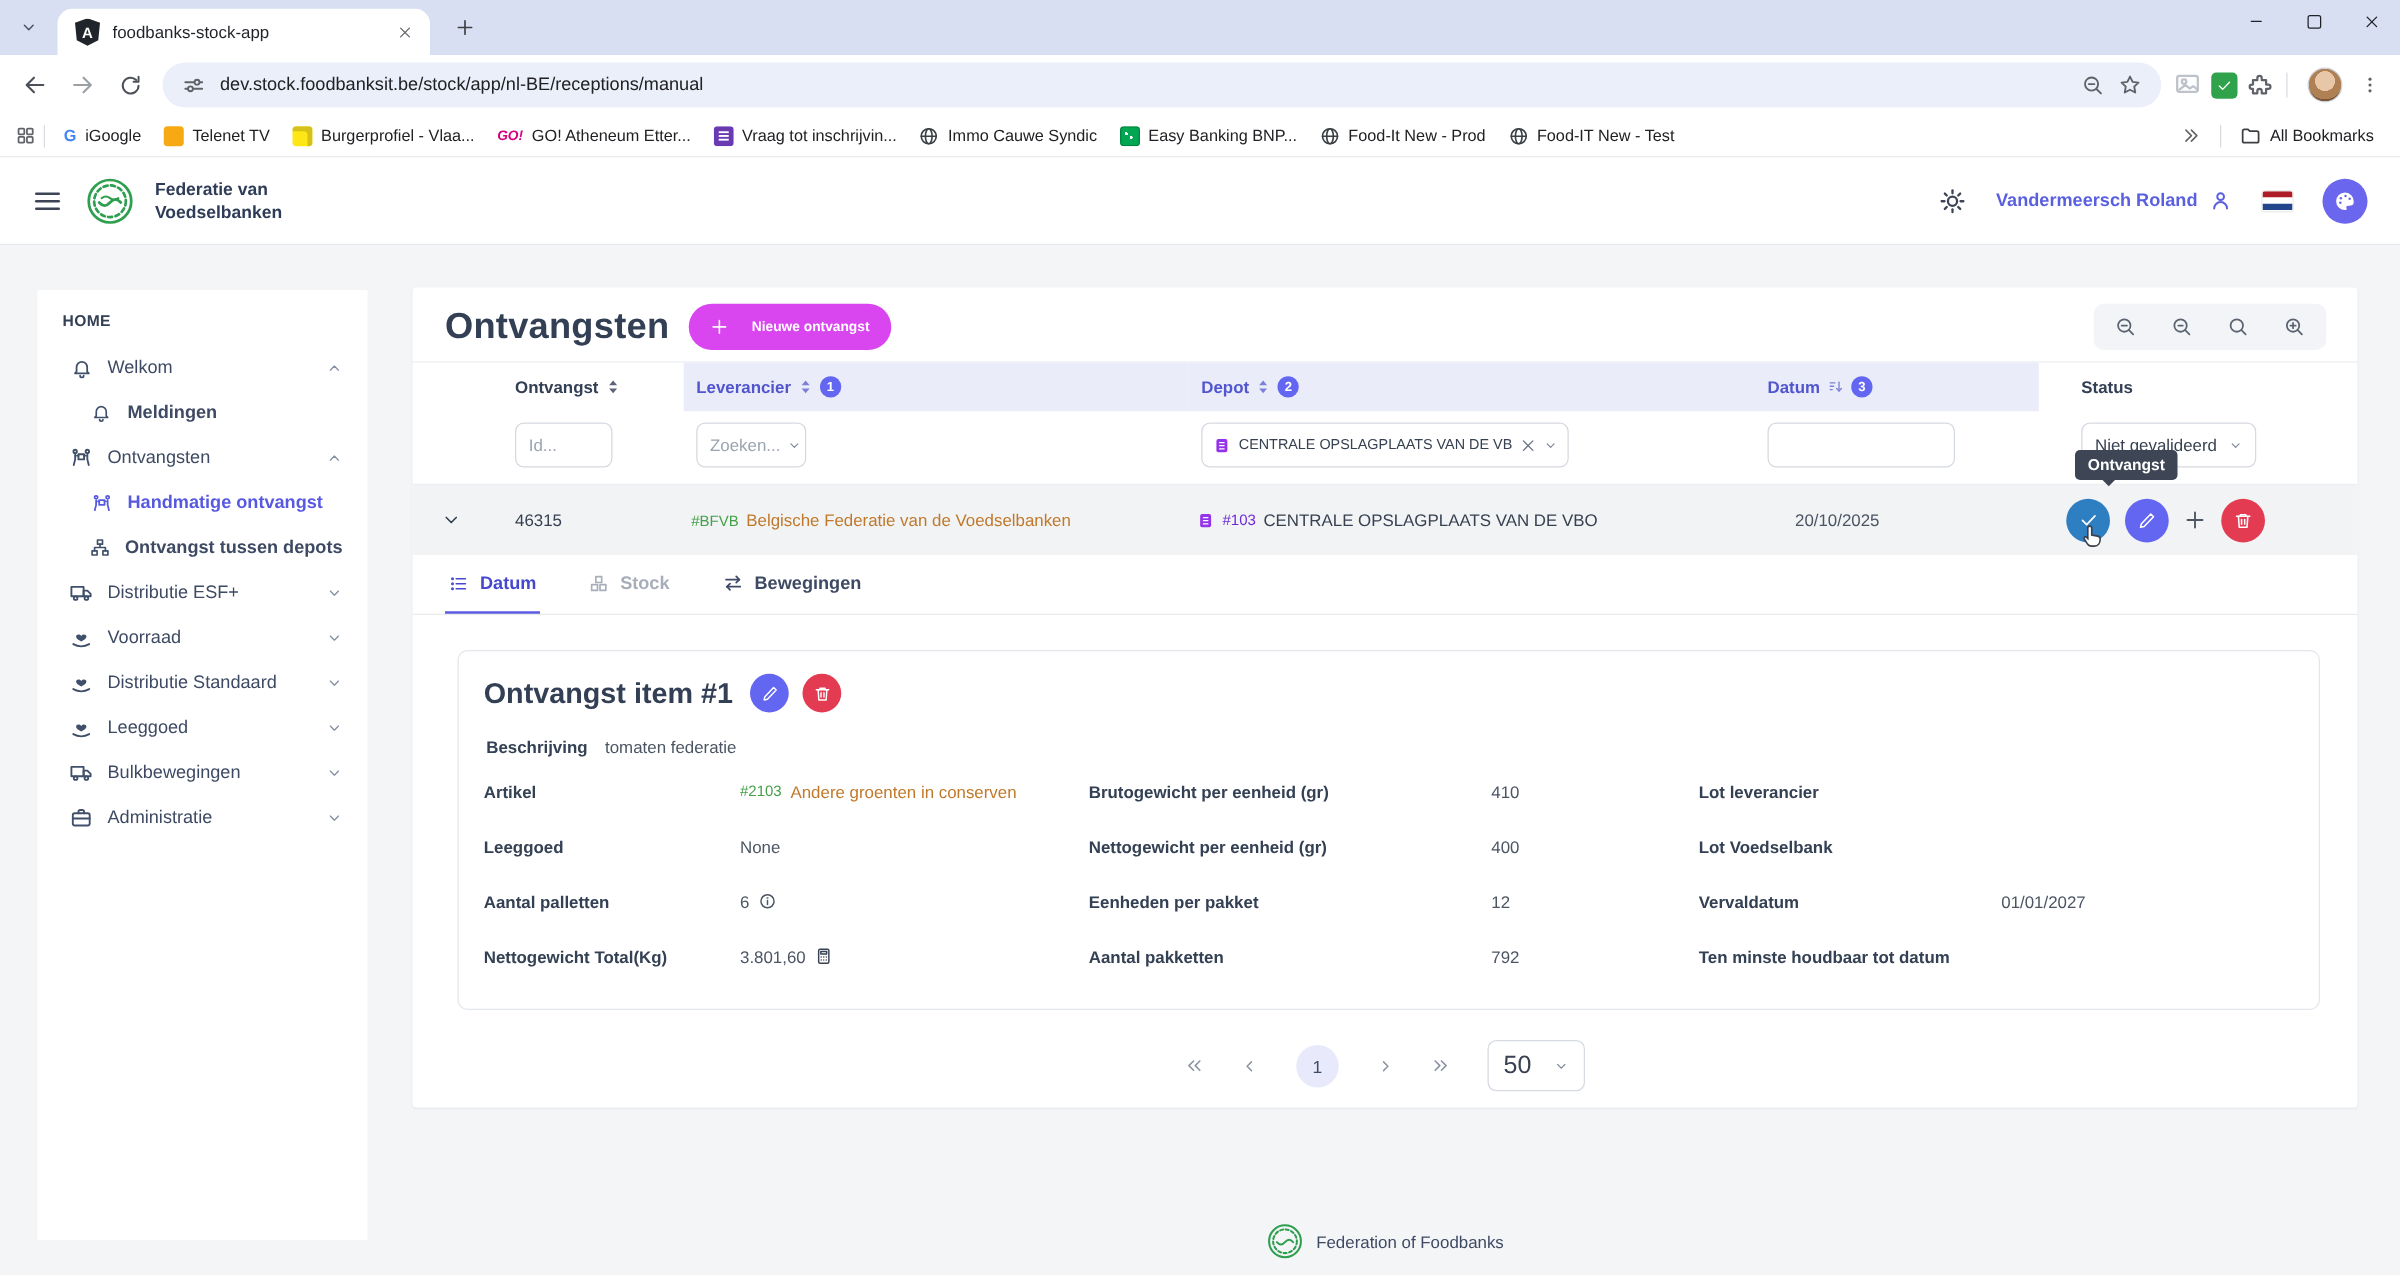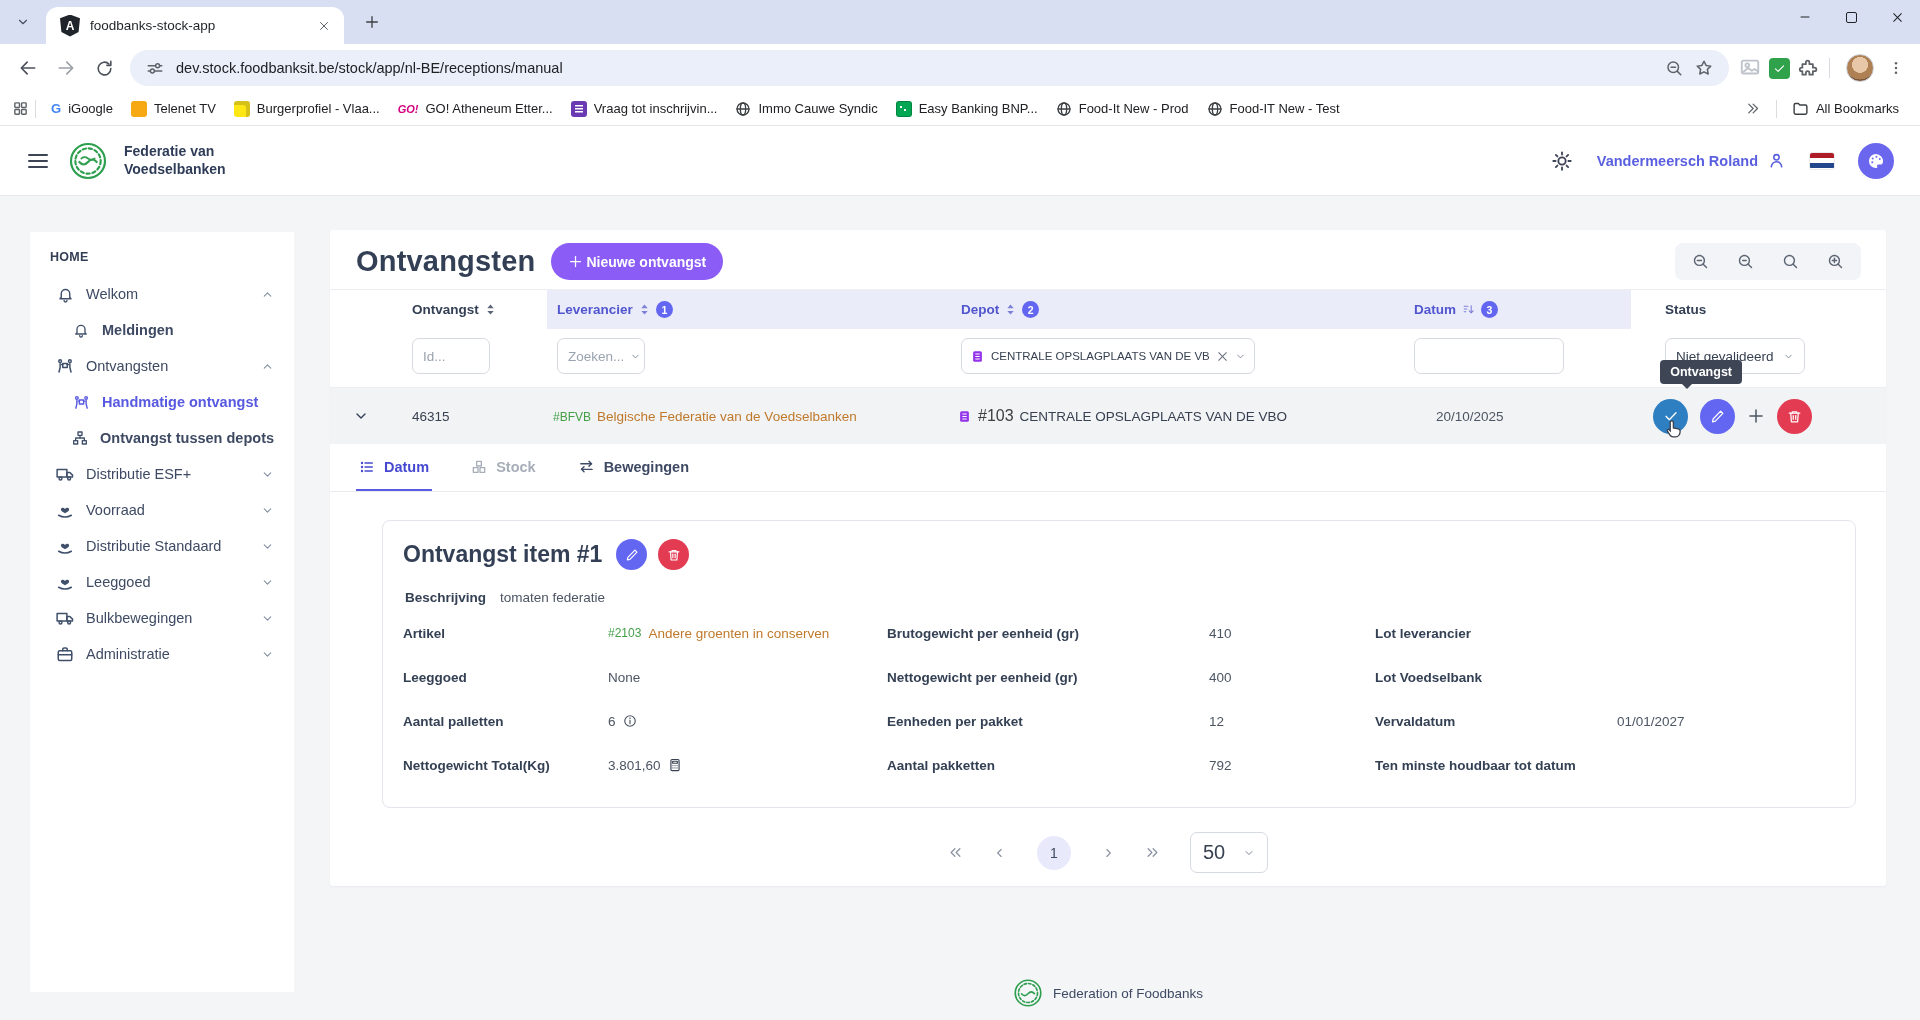--- a/index.html
+++ b/index.html
@@ -58,21 +58,21 @@
   .nav-item .ni-ic { width:18px; color:#40506b; display:grid; place-items:center; }
   .nav-item .ni-label { flex:1; white-space:nowrap; }
   .nav-item .ni-chev { color:#8490a1; }
   .nav-item.sub { padding-left:30px;font-weight:bold; }
   .nav-item.active { color:#5759e0; font-weight:700; }
   .nav-item.active .ni-ic { color:#5759e0; }
 
   .main-card { position:absolute; left:330px; top:34px; width:1556px; height:656px; background:#fff; border-radius:3px; box-shadow:0 1px 2px rgba(16,24,40,.05); }
   .card-head { display:flex; align-items:center; padding:13px 25px 9px 26px; }
   .page-title { font-size:29px; font-weight:800; color:#333f54; margin-right:16px; letter-spacing:.2px; }
-  .new-btn { height:37px; border:none; border-radius:19px; background:#8b5cf6; color:#fff; font-family:inherit; font-size:14px; font-weight:700; display:flex; align-items:center; gap:3px; padding:0 17px; }
+  .new-btn { height:37px; border:none; border-radius:19px; background:#d946ef; color:#fff; font-family:inherit; font-size:11px; font-weight:700; display:flex; align-items:center; gap:18px; padding:0 17px; }
   .zoom-tools { margin-left:auto; background:#f2f4f7; border-radius:8px; padding:10px 17px; display:flex; gap:28px; color:#5b6472; }
 
   .tgrid { display:grid; grid-template-columns:62px 155px 404px 453px 227px 255px; align-items:center; }
   .thead { height:40px; border-top:1px solid #eceef1; font-size:13.5px; font-weight:700; color:#333f54; }
   .th { display:flex; align-items:center; gap:6px; padding-left:10px; height:100%; }
   .th.first { padding-left:20px; }
   .th.hl { background:#ebecfa; color:#5156cf; }
   .th.status { padding-left:34px; color:#333f54; }
   .badge { width:17px; height:17px; border-radius:50%; background:#6366f1; color:#fff; font-size:10.5px; font-weight:700; display:grid; place-items:center; }
   .sort-ic { color:#5b6478; }
@@ -88,38 +88,38 @@
   .fcell.first { padding-left:20px; }
   .fcell.status { padding-left:34px; }
 
   .data-row { height:56px; background:#f2f3f5; position:relative; font-size:13.5px; color:#374151; }
   .cell-exp { display:grid; place-items:center; color:#333f54; }
   .cell-id { padding-left:20px; }
   .cell-sup { padding-left:6px; display:flex; align-items:baseline; gap:6px; }
   .code-green { color:#43a047; font-size:12px; }
   .sup-name { color:#c0792b; }
   .cell-dep { padding-left:6px; display:flex; align-items:center; gap:6px; }
-  .code-purple { color:#404040; font-size:16px; }
+  .code-purple { color:#6d28d9; font-size:12px; }
   .cell-date { padding-left:32px; color:#4b5563; }
   .cell-actions { display:flex; align-items:center; gap:12px; padding-left:22px; }
   .abtn { width:35px; height:35px; border-radius:50%; border:none; display:grid; place-items:center; color:#fff; }
   .abtn.validate { background:#2e7fc2; }
   .abtn.edit { background:#6366f1; }
   .abtn.del { background:#e23b52; }
   .plus-plain { color:#4b5563; }
   .tooltip { position:absolute; top:-28px; right:144px; background:#3e4656; color:#fff; font-size:12.5px; font-weight:700; padding:5px 10px; border-radius:4px; z-index:5; }
   .tooltip:after { content:""; position:absolute; left:22px; bottom:-5px; border:5px solid transparent; border-top-color:#3e4656; border-bottom:none; }
   .cursor-hand { position:absolute; left:1332px; top:30px; z-index:6; }
 
   .tabs { display:flex; gap:36px; padding-left:26px; border-bottom:1px solid #e9ebef; height:48px; }
   .tab-item { display:flex; align-items:center; gap:9px; font-size:14.5px; font-weight:600; color:#3e4a63; border-bottom:2.5px solid transparent; padding:0 3px; }
   .tab-item.act { color:#4649d0; border-bottom-color:#5b5be2; }
   .tab-item.dis { color:#a7aeb9; }
 
-  .item-card { margin:28px 30px 0 52px; border:1.5px solid #e3e6ec; border-radius:8px; padding:18px 20px 20px; }
+  .item-card { margin:28px 30px 0 36px; border:1.5px solid #e3e6ec; border-radius:8px; padding:18px 20px 20px; }
   .ic-head { display:flex; align-items:center; gap:11px; margin-bottom:20px; }
   .ic-title { font-size:23px; font-weight:800; color:#333f54; margin-right:3px; }
   .sbtn { width:31px; height:31px; border-radius:50%; border:none; display:grid; place-items:center; color:#fff; }
   .sbtn.edit { background:#6366f1; }
   .sbtn.del { background:#e23b52; }
   .desc-row { display:flex; gap:14px; font-size:13.5px; margin:0 0 6px 2px; align-items:baseline; }
   .flabel { font-weight:700; color:#344054; }
   .fvalue { color:#4b5563; display:flex; align-items:center; gap:7px; }
   .detail-grid { display:grid; grid-template-columns:476px 470px 1fr; }
   .f-row { display:flex; align-items:center; min-height:44px; font-size:13.5px; }

